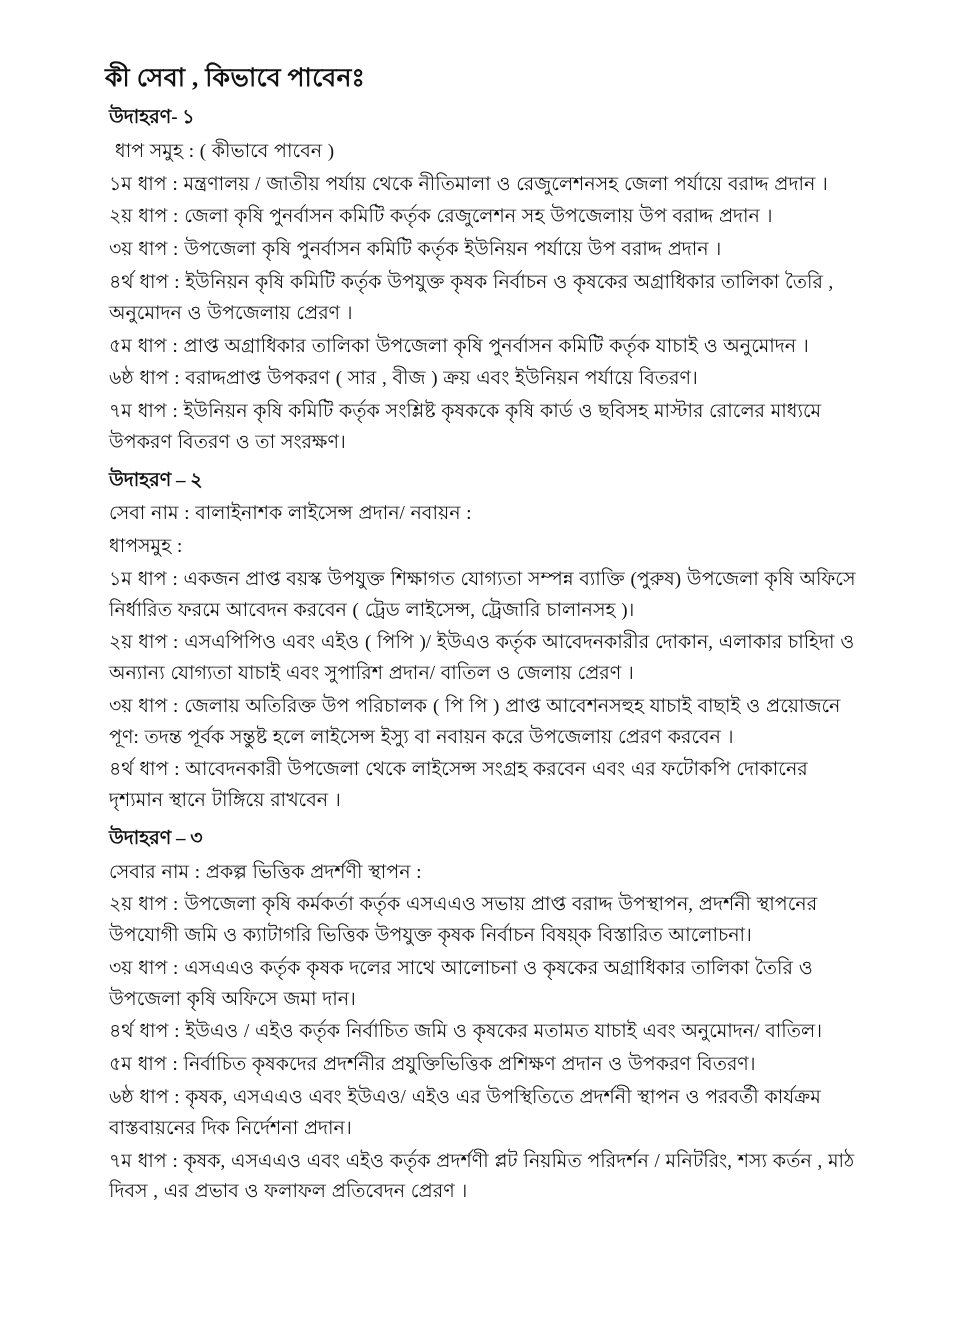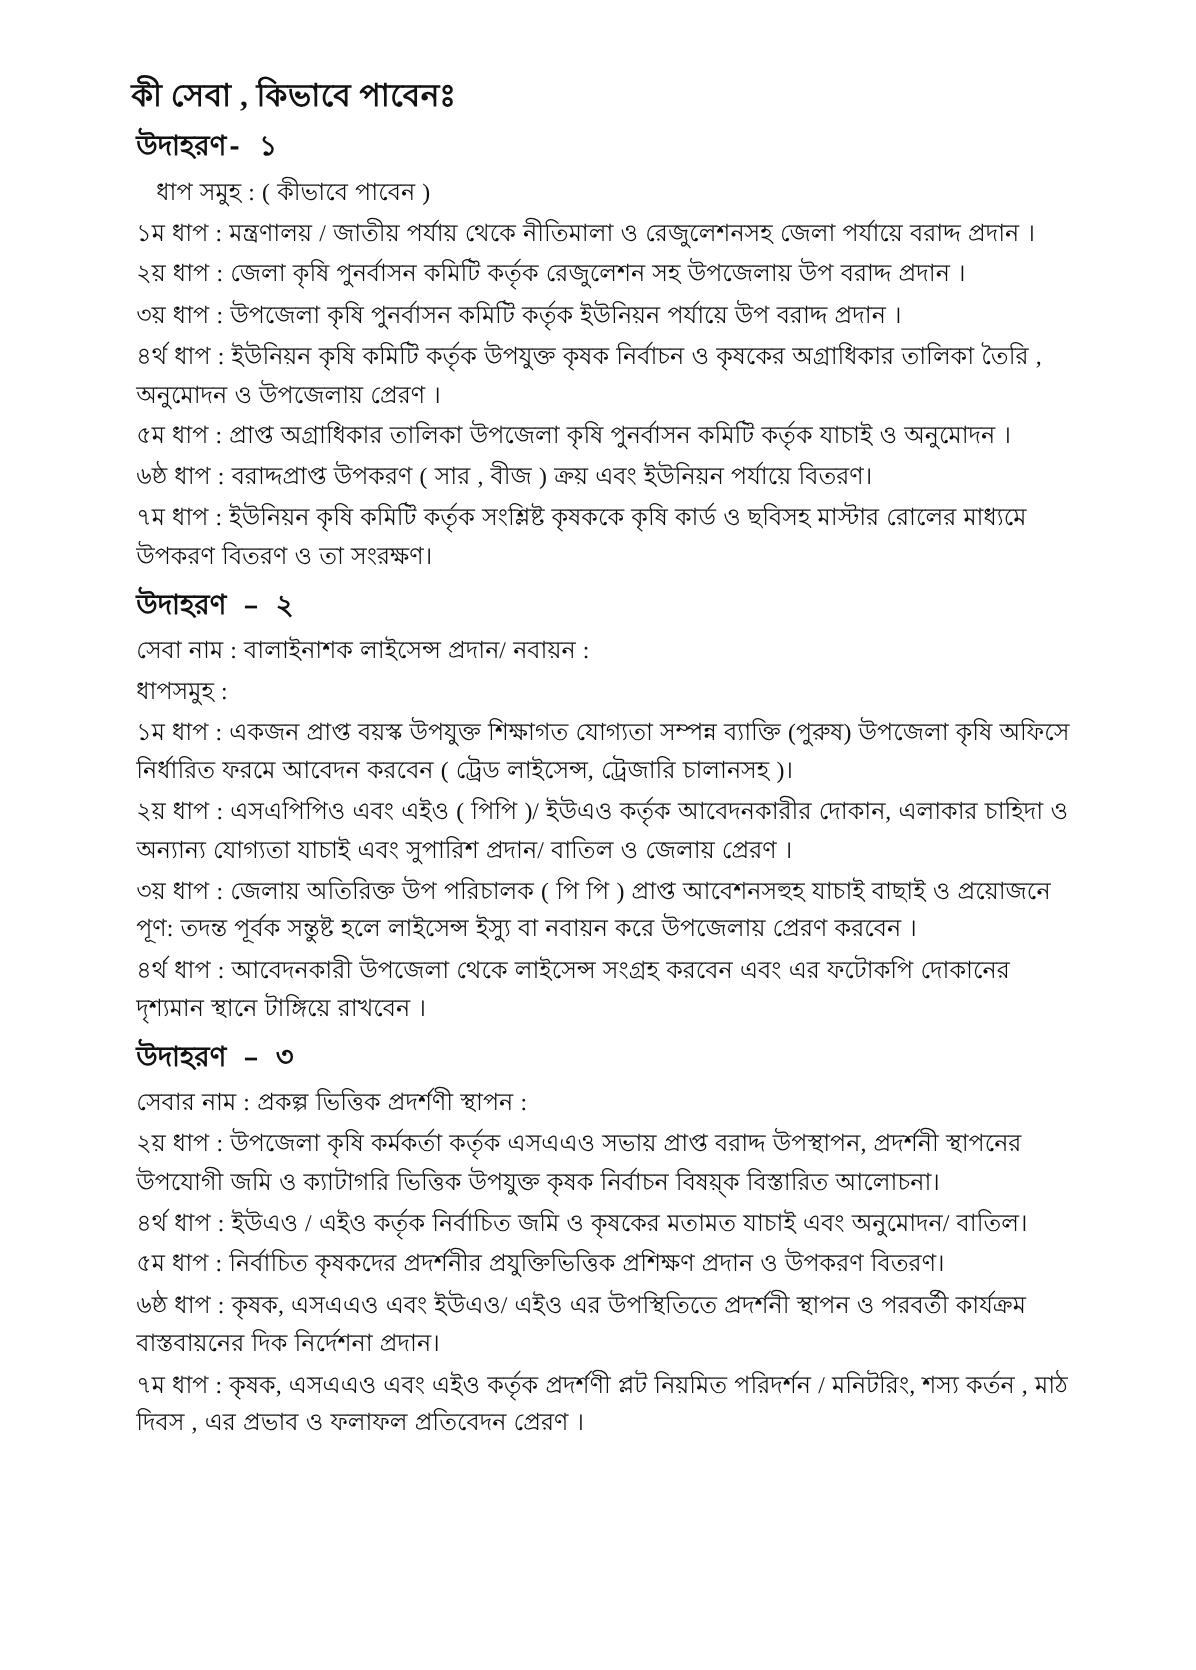--- a/index.html
+++ b/index.html
@@ -27,38 +27,37 @@
     font-size: 25px;
     font-weight: bold;
     letter-spacing: 0.4px;
     margin: 0 0 12px 0;
     line-height: 1.25;
   }
   .section {
     margin: 0 0 4px 0;
   }
   .section-heading {
-    font-size: 22px;
+    font-size: 19px;
     font-weight: bold;
     margin: 10px 0 6px 4px;
     line-height: 1.3;
-    font-family: Liberation Mono, monospace;
   }
   .section-heading.first {
     margin-top: 0;
   }
   .line {
     font-size: 19px;
     line-height: 1.62;
     margin: 0 0 2px 4px;
     text-align: left;
     word-spacing: 1px;
   }
   .line.indent {
-    margin-left: 20px;
+    margin-left: 10px;
   }
 </style>
 </head>
 <body>
 
 <div class="page">
 
   <h1 class="doc-title">কী সেবা , কিভাবে পাবেনঃ</h1>
 
   <div class="section">
@@ -80,19 +79,20 @@
     <div class="line">১ম ধাপ : একজন প্রাপ্ত বয়স্ক  উপযুক্ত  শিক্ষাগত যোগ্যতা সম্পন্ন  ব্যাক্তি (পুরুষ) উপজেলা কৃষি অফিসে নির্ধারিত ফরমে আবেদন করবেন ( ট্রেড লাইসেন্স, ট্রেজারি চালানসহ )।</div>
     <div class="line">২য় ধাপ : এসএপিপিও এবং এইও ( পিপি )/ ইউএও কর্তৃক আবেদনকারীর দোকান, এলাকার চাহিদা ও অন্যান্য যোগ্যতা যাচাই এবং সুপারিশ প্রদান/ বাতিল ও জেলায় প্রেরণ ।</div>
     <div class="line">৩য় ধাপ : জেলায় অতিরিক্ত উপ পরিচালক ( পি পি ) প্রাপ্ত আবেশনসহুহ যাচাই বাছাই ও প্রয়োজনে পূণ: তদন্ত পূর্বক সন্তুষ্ট হলে লাইসেন্স ইস্যু বা নবায়ন করে উপজেলায় প্রেরণ করবেন ।</div>
     <div class="line">৪র্থ ধাপ : আবেদনকারী উপজেলা থেকে লাইসেন্স সংগ্রহ করবেন এবং এর ফটোকপি দোকানের দৃশ্যমান স্থানে টাঙ্গিয়ে রাখবেন ।</div>
   </div>
 
   <div class="section">
     <div class="section-heading">উদাহরণ – ৩</div>
     <div class="line">সেবার নাম : প্রকল্প ভিত্তিক প্রদর্শণী স্থাপন :</div>
     <div class="line">২য় ধাপ : উপজেলা কৃষি কর্মকর্তা কর্তৃক এসএএও সভায় প্রাপ্ত বরাদ্দ উপস্থাপন, প্রদর্শনী স্থাপনের উপযোগী জমি ও ক্যাটাগরি ভিত্তিক উপযুক্ত কৃষক নির্বাচন বিষয়্ক বিস্তারিত আলোচনা।</div>
+    <div class="line">৩য় ধাপ : এসএএও কর্তৃক কৃষক দলের সাথে আলোচনা ও কৃষকের অগ্রাধিকার তালিকা তৈরি ও উপজেলা কৃষি অফিসে জমা দান।</div>
     <div class="line">৪র্থ ধাপ :  ইউএও / এইও কর্তৃক নির্বাচিত জমি ও কৃষকের মতামত যাচাই এবং অনুমোদন/ বাতিল।</div>
     <div class="line">৫ম ধাপ : নির্বাচিত কৃষকদের প্রদর্শনীর প্রযুক্তিভিত্তিক প্রশিক্ষণ প্রদান ও উপকরণ বিতরণ।</div>
     <div class="line">৬ষ্ঠ ধাপ : কৃষক, এসএএও এবং ইউএও/ এইও এর উপস্থিতিতে প্রদর্শনী স্থাপন ও পরবর্তী কার্যক্রম বাস্তবায়নের দিক নির্দেশনা প্রদান।</div>
     <div class="line">৭ম ধাপ : কৃষক, এসএএও এবং এইও কর্তৃক প্রদর্শণী প্লট নিয়মিত পরিদর্শন / মনিটরিং, শস্য কর্তন , মাঠ দিবস , এর প্রভাব ও ফলাফল প্রতিবেদন প্রেরণ ।</div>
   </div>
 
 </div>
 
 </body></html>

